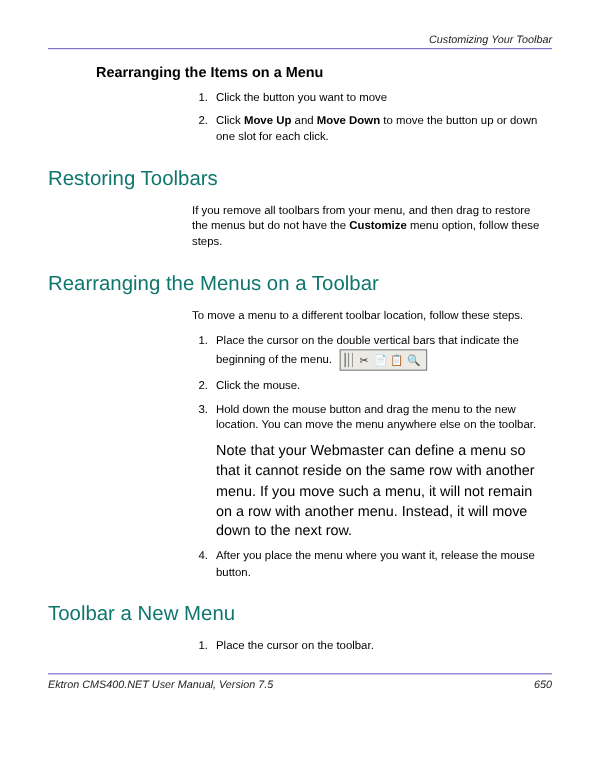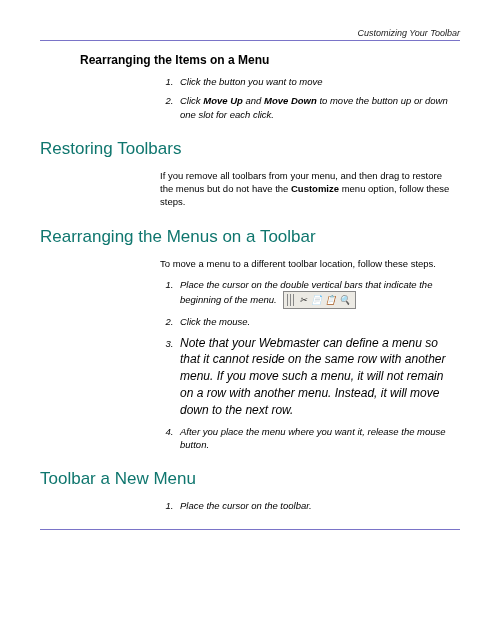--- a/index.html
+++ b/index.html
@@ -45,21 +45,20 @@
     font-size: 9.5px;
     line-height: 1.4;
     margin: 0 0 8px 0;
   }
   ol.num-list {
     list-style: decimal;
     font-size: 9.5px;
     line-height: 1.4;
     margin: 0 0 6px 0;
     padding-left: 16px;
-    font-style: italic;
   }
   ol.num-list li {
     margin-bottom: 6px;
     padding-left: 4px;
   }
   .inner-note {
     font-size: 12px;
     line-height: 1.4;
     margin: 6px 0 6px 0;
   }
@@ -139,28 +138,33 @@
         <span class="toolbar-icons">
           <span class="drag-grip"></span>
           <span class="icon-btn">✂</span>
           <span class="icon-btn">📄</span>
           <span class="icon-btn">📋</span>
           <span class="icon-btn">🔍</span>
         </span>
       </li>
       <li>Click the mouse.</li>
       <li>
+        <span>Hold down the mouse button and drag the menu to the new location. You can move the menu anywhere else on the toolbar.</span>
         <p class="inner-note">Note that your Webmaster can define a menu so that it cannot reside on the same row with another menu. If you move such a menu, it will not remain on a row with another menu. Instead, it will move down to the next row.</p>
       </li>
       <li>After you place the menu where you want it, release the mouse button.</li>
     </ol>
   </div>
 
   <div class="section-heading">Toolbar a New Menu</div>
   <div class="body-indent">
     <ol class="num-list">
       <li>Place the cursor on the toolbar.</li>
     </ol>
   </div>
 
   <hr class="footer-rule">
+  <div class="footer">
+    <span>Ektron CMS400.NET User Manual, Version 7.5</span>
+    <span>650</span>
+  </div>
 
 </div>
 
 </body></html>

